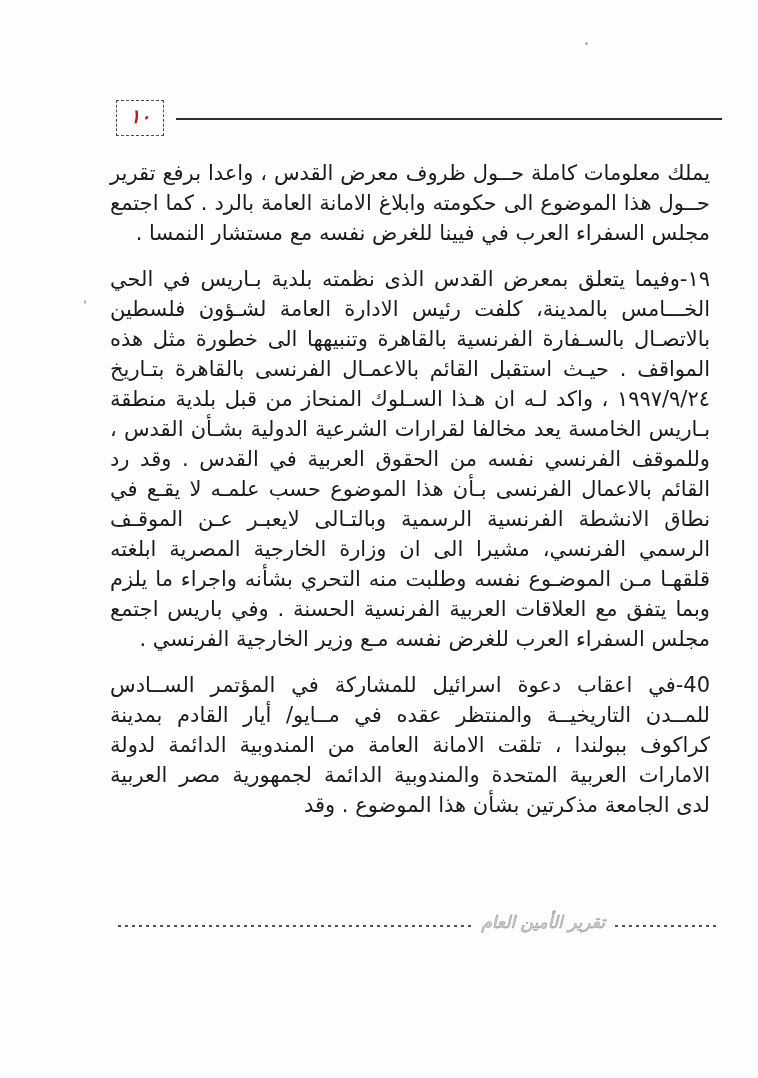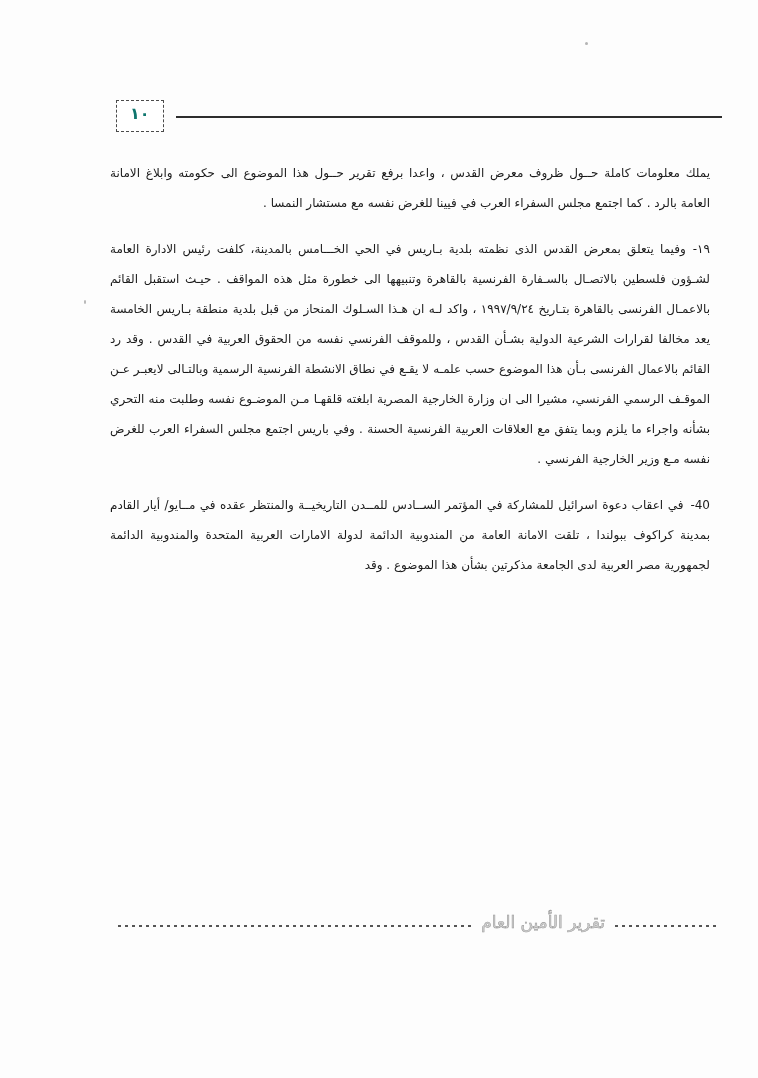--- a/index.html
+++ b/index.html
@@ -16,52 +16,54 @@
   .header {
     position: absolute;
     top: 100px; left: 116px; right: 36px;
     display: flex;
     align-items: center;
     direction: ltr;
   }
   .page-number-box {
     border: 1px dashed #4a4a4a;
     padding: 3px 13px 6px 13px;
-    font-size: 16px;
+    font-size: 19px;
     font-weight: bold;
-    color: #0f766e;
+    color: #b91c1c;
     background: #fff;
     line-height: 1.3;
+    font-style: italic;
   }
   .header-rule {
     flex: 1;
     height: 2px;
     background: #2d2d2d;
     margin-left: 12px;
     margin-top: 2px;
   }
   
   .content {
     position: absolute;
     top: 158px;
     right: 48px;
     left: 110px;
     direction: rtl;
     text-align: justify;
-    font-size: 12px;
+    font-size: 21px;
     line-height: 30px;
     color: #1b1b1b;
   }
   .para { margin: 0 0 16px 0; }
-  .para .marker:not(:empty) { margin-left: 7px; font-weight: 500; }
+  .para .marker:not(:empty) { font-weight: 500; }
   
   .footer {
     position: absolute;
     top: 912px; left: 118px; right: 42px;
     height: 26px;
+    font-style: italic;
   }
   .footer-rule {
     position: absolute;
     top: 13px; left: 0; right: 0;
     height: 2px;
     background: repeating-linear-gradient(to right, #555 0 3px, transparent 3px 7px);
   }
   .footer-watermark {
     position: absolute;
     right: 105px; top: 0;

